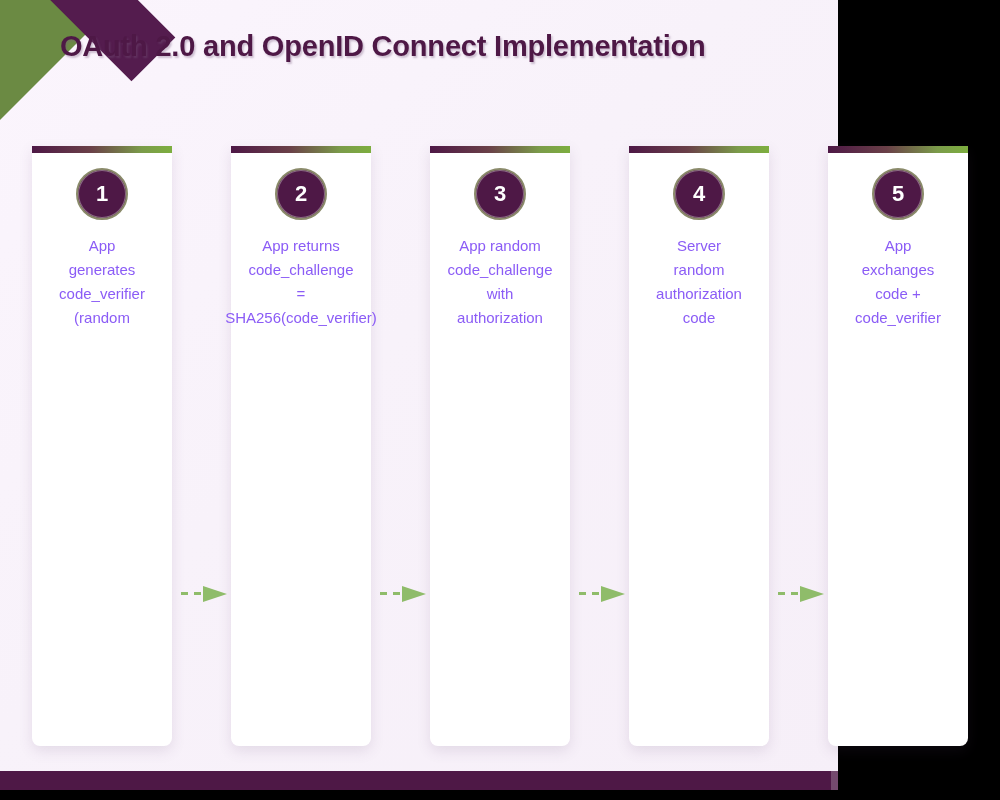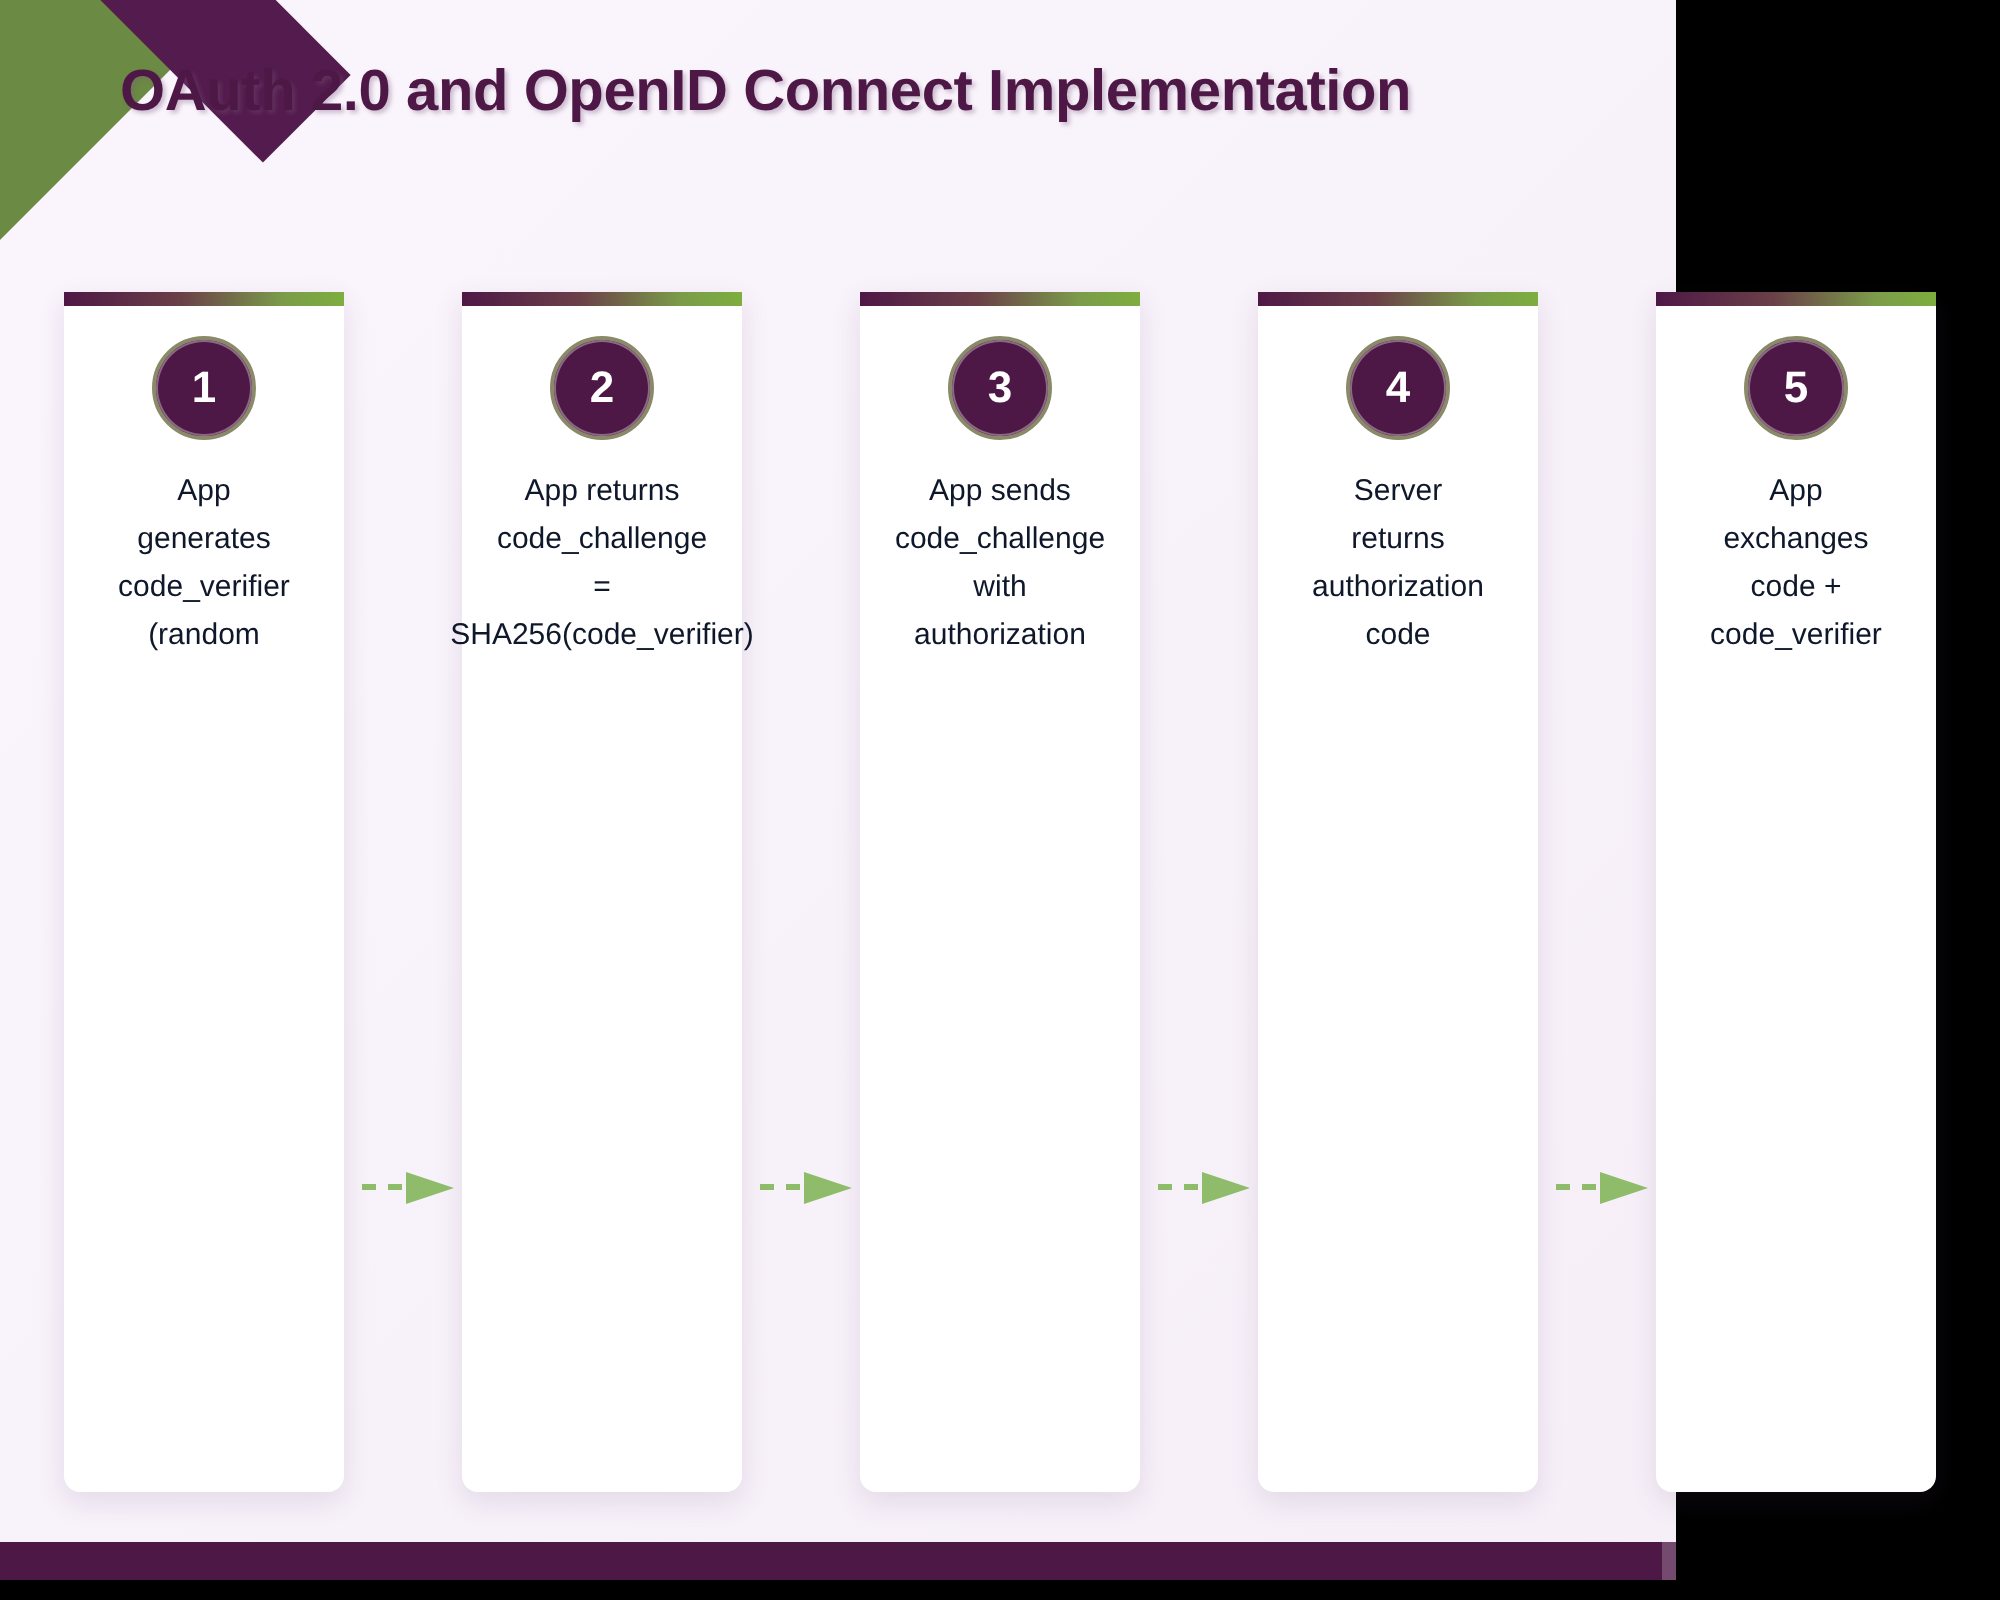--- a/index.html
+++ b/index.html
@@ -75,21 +75,21 @@
     display:flex; align-items:center; justify-content:center;
     color:#FFFFFF; font-size:22px; font-weight:bold;
     line-height:1;
   }
   .card-text {
     position:absolute; left:-18px; top:88px;
     width:176px;
     text-align:center;
     font-size:15px;
     line-height:24px;
-    color:#0f172a;
+    color:#8b5cf6;
     white-space:pre-line;
   }
 
   
   .arrow { position:absolute; top:440px; height:16px; width:48px; }
   .arrow .dash {
     position:absolute; left:0; top:6px; width:26px; height:3px;
     background:repeating-linear-gradient(90deg,#8FBC6A 0 7px, transparent 7px 13px);
   }
   .arrow .head {
@@ -141,31 +141,31 @@
         <div class="badge">2</div>
         <div class="card-text">App returns
 code_challenge
 =
 SHA256(code_verifier)</div>
       </div>
 
       <div class="card" style="left:430px">
         <div class="card-bar"></div>
         <div class="badge">3</div>
-        <div class="card-text">App sends
+        <div class="card-text">App random
 code_challenge
 with
 authorization</div>
       </div>
 
       <div class="card" style="left:629px">
         <div class="card-bar"></div>
         <div class="badge">4</div>
         <div class="card-text">Server
-returns
+random
 authorization
 code</div>
       </div>
 
       <div class="card" style="left:828px">
         <div class="card-bar"></div>
         <div class="badge">5</div>
         <div class="card-text">App
 exchanges
 code +

